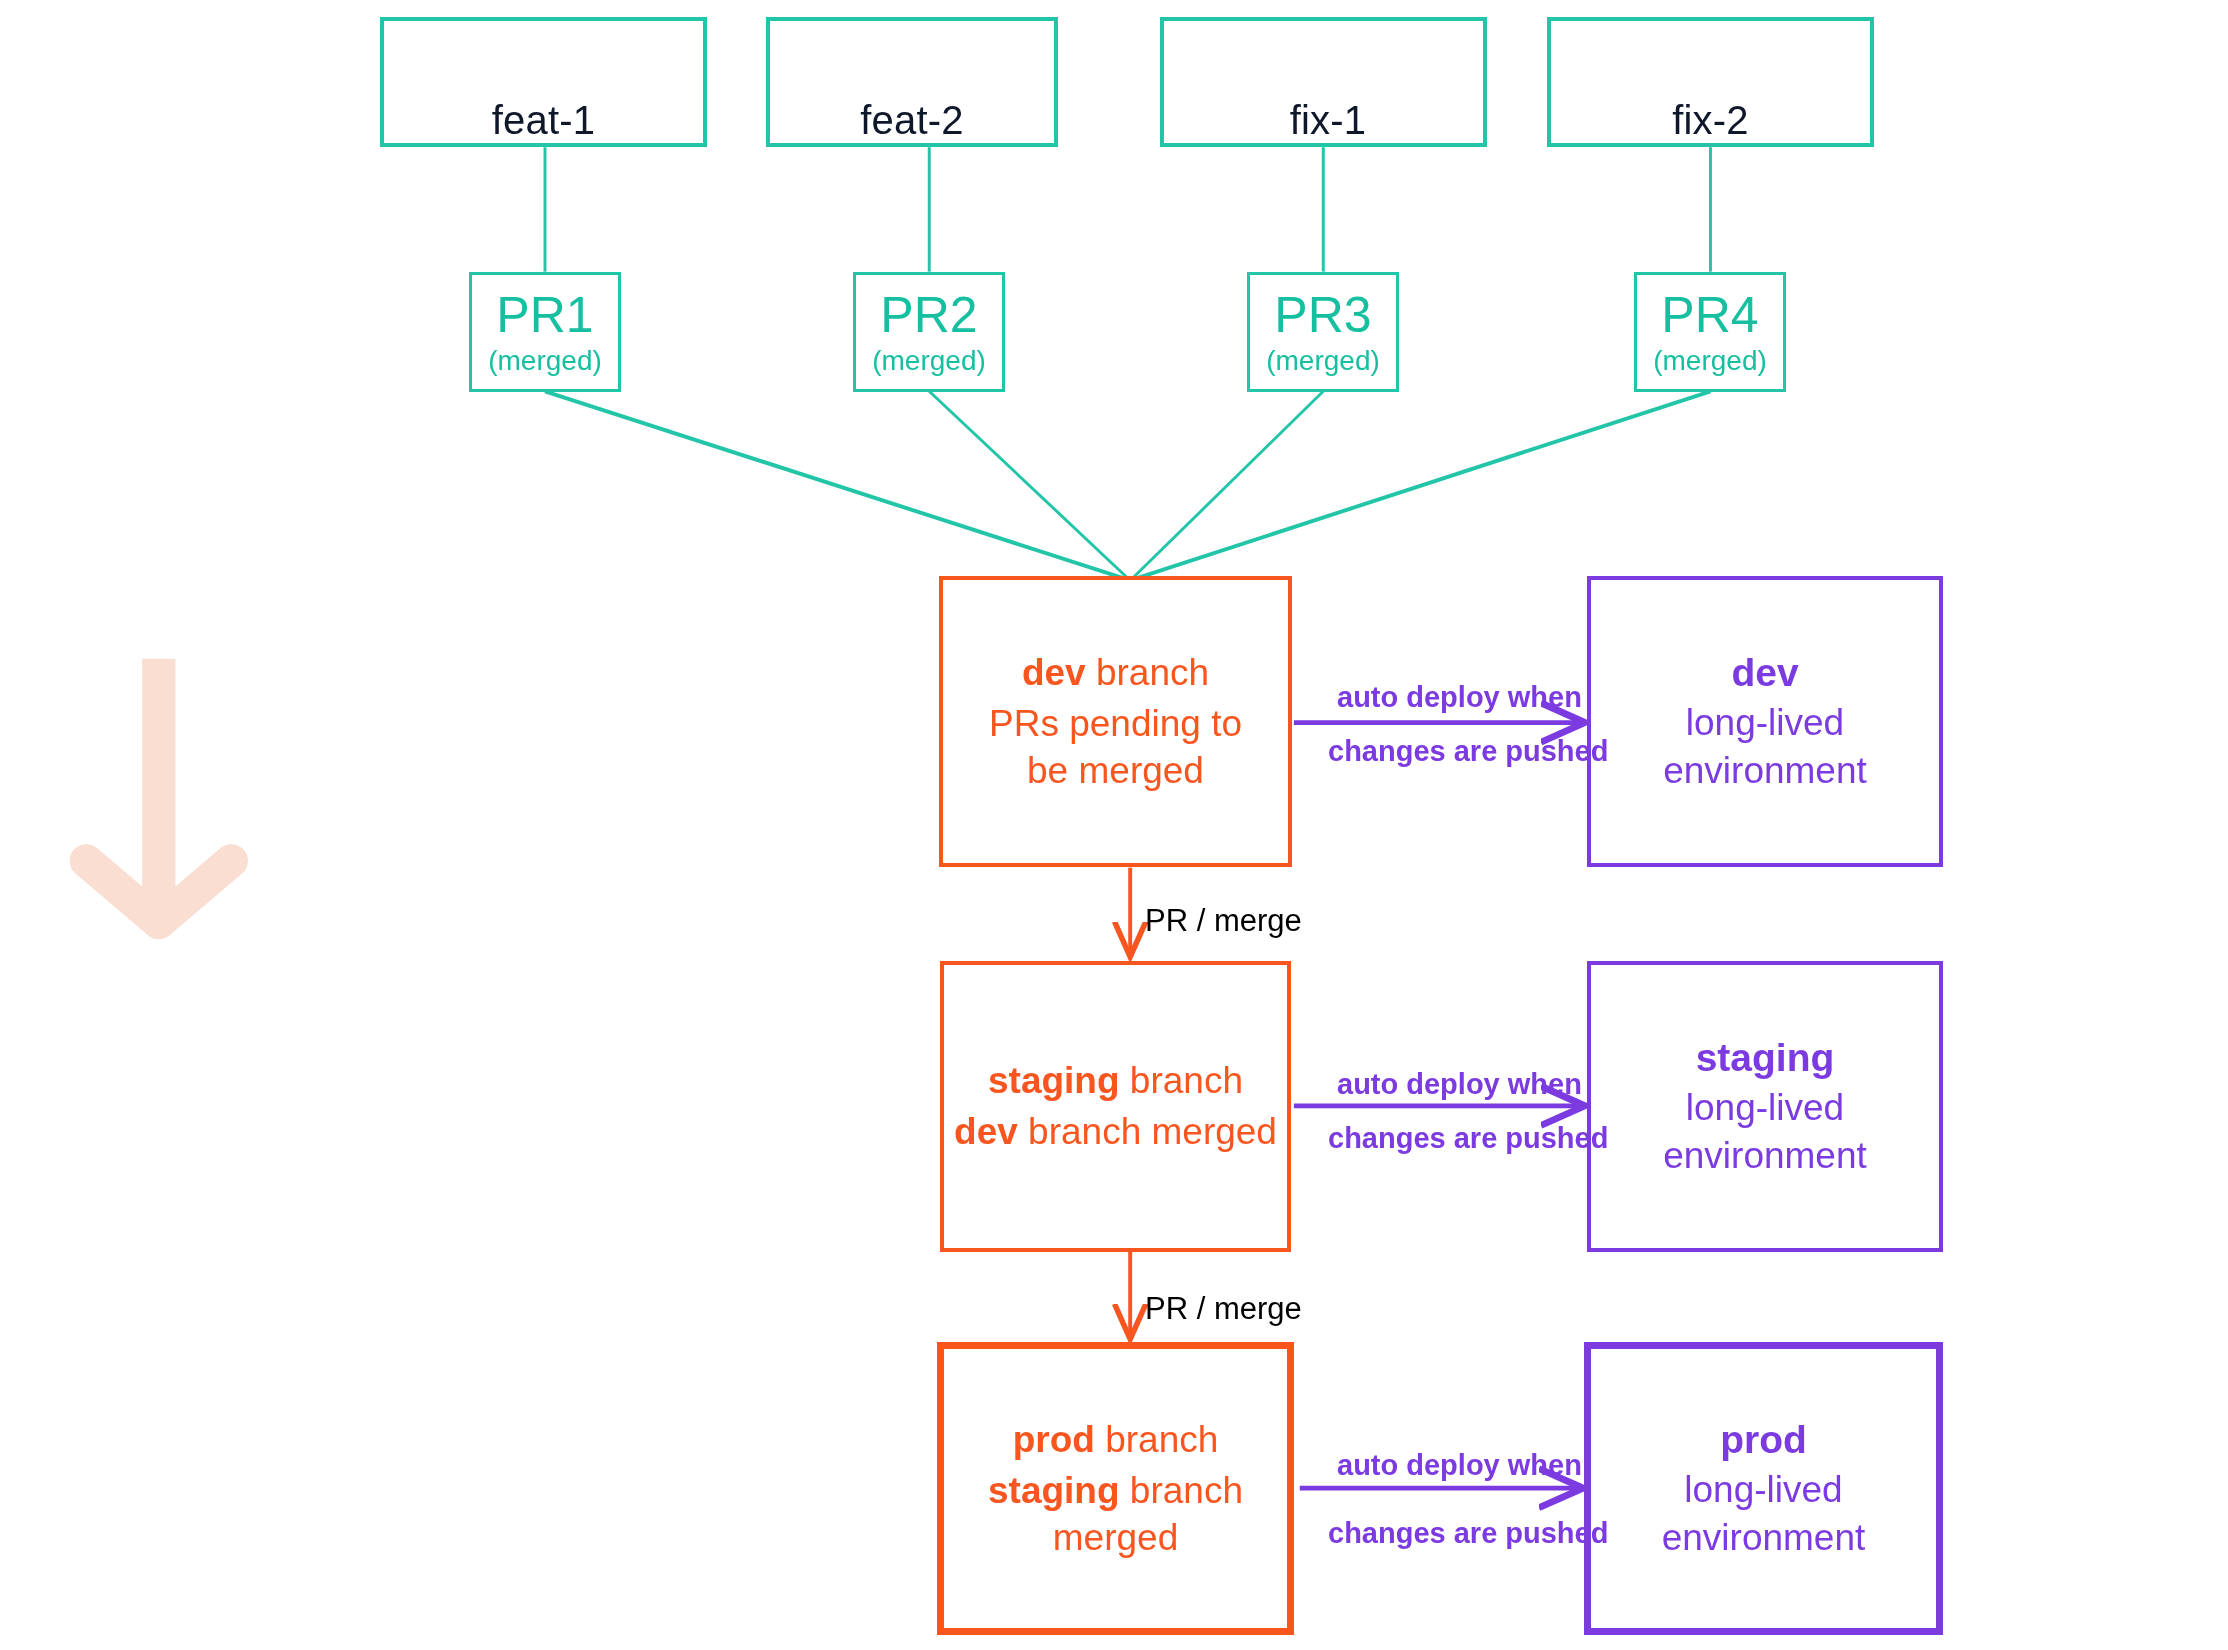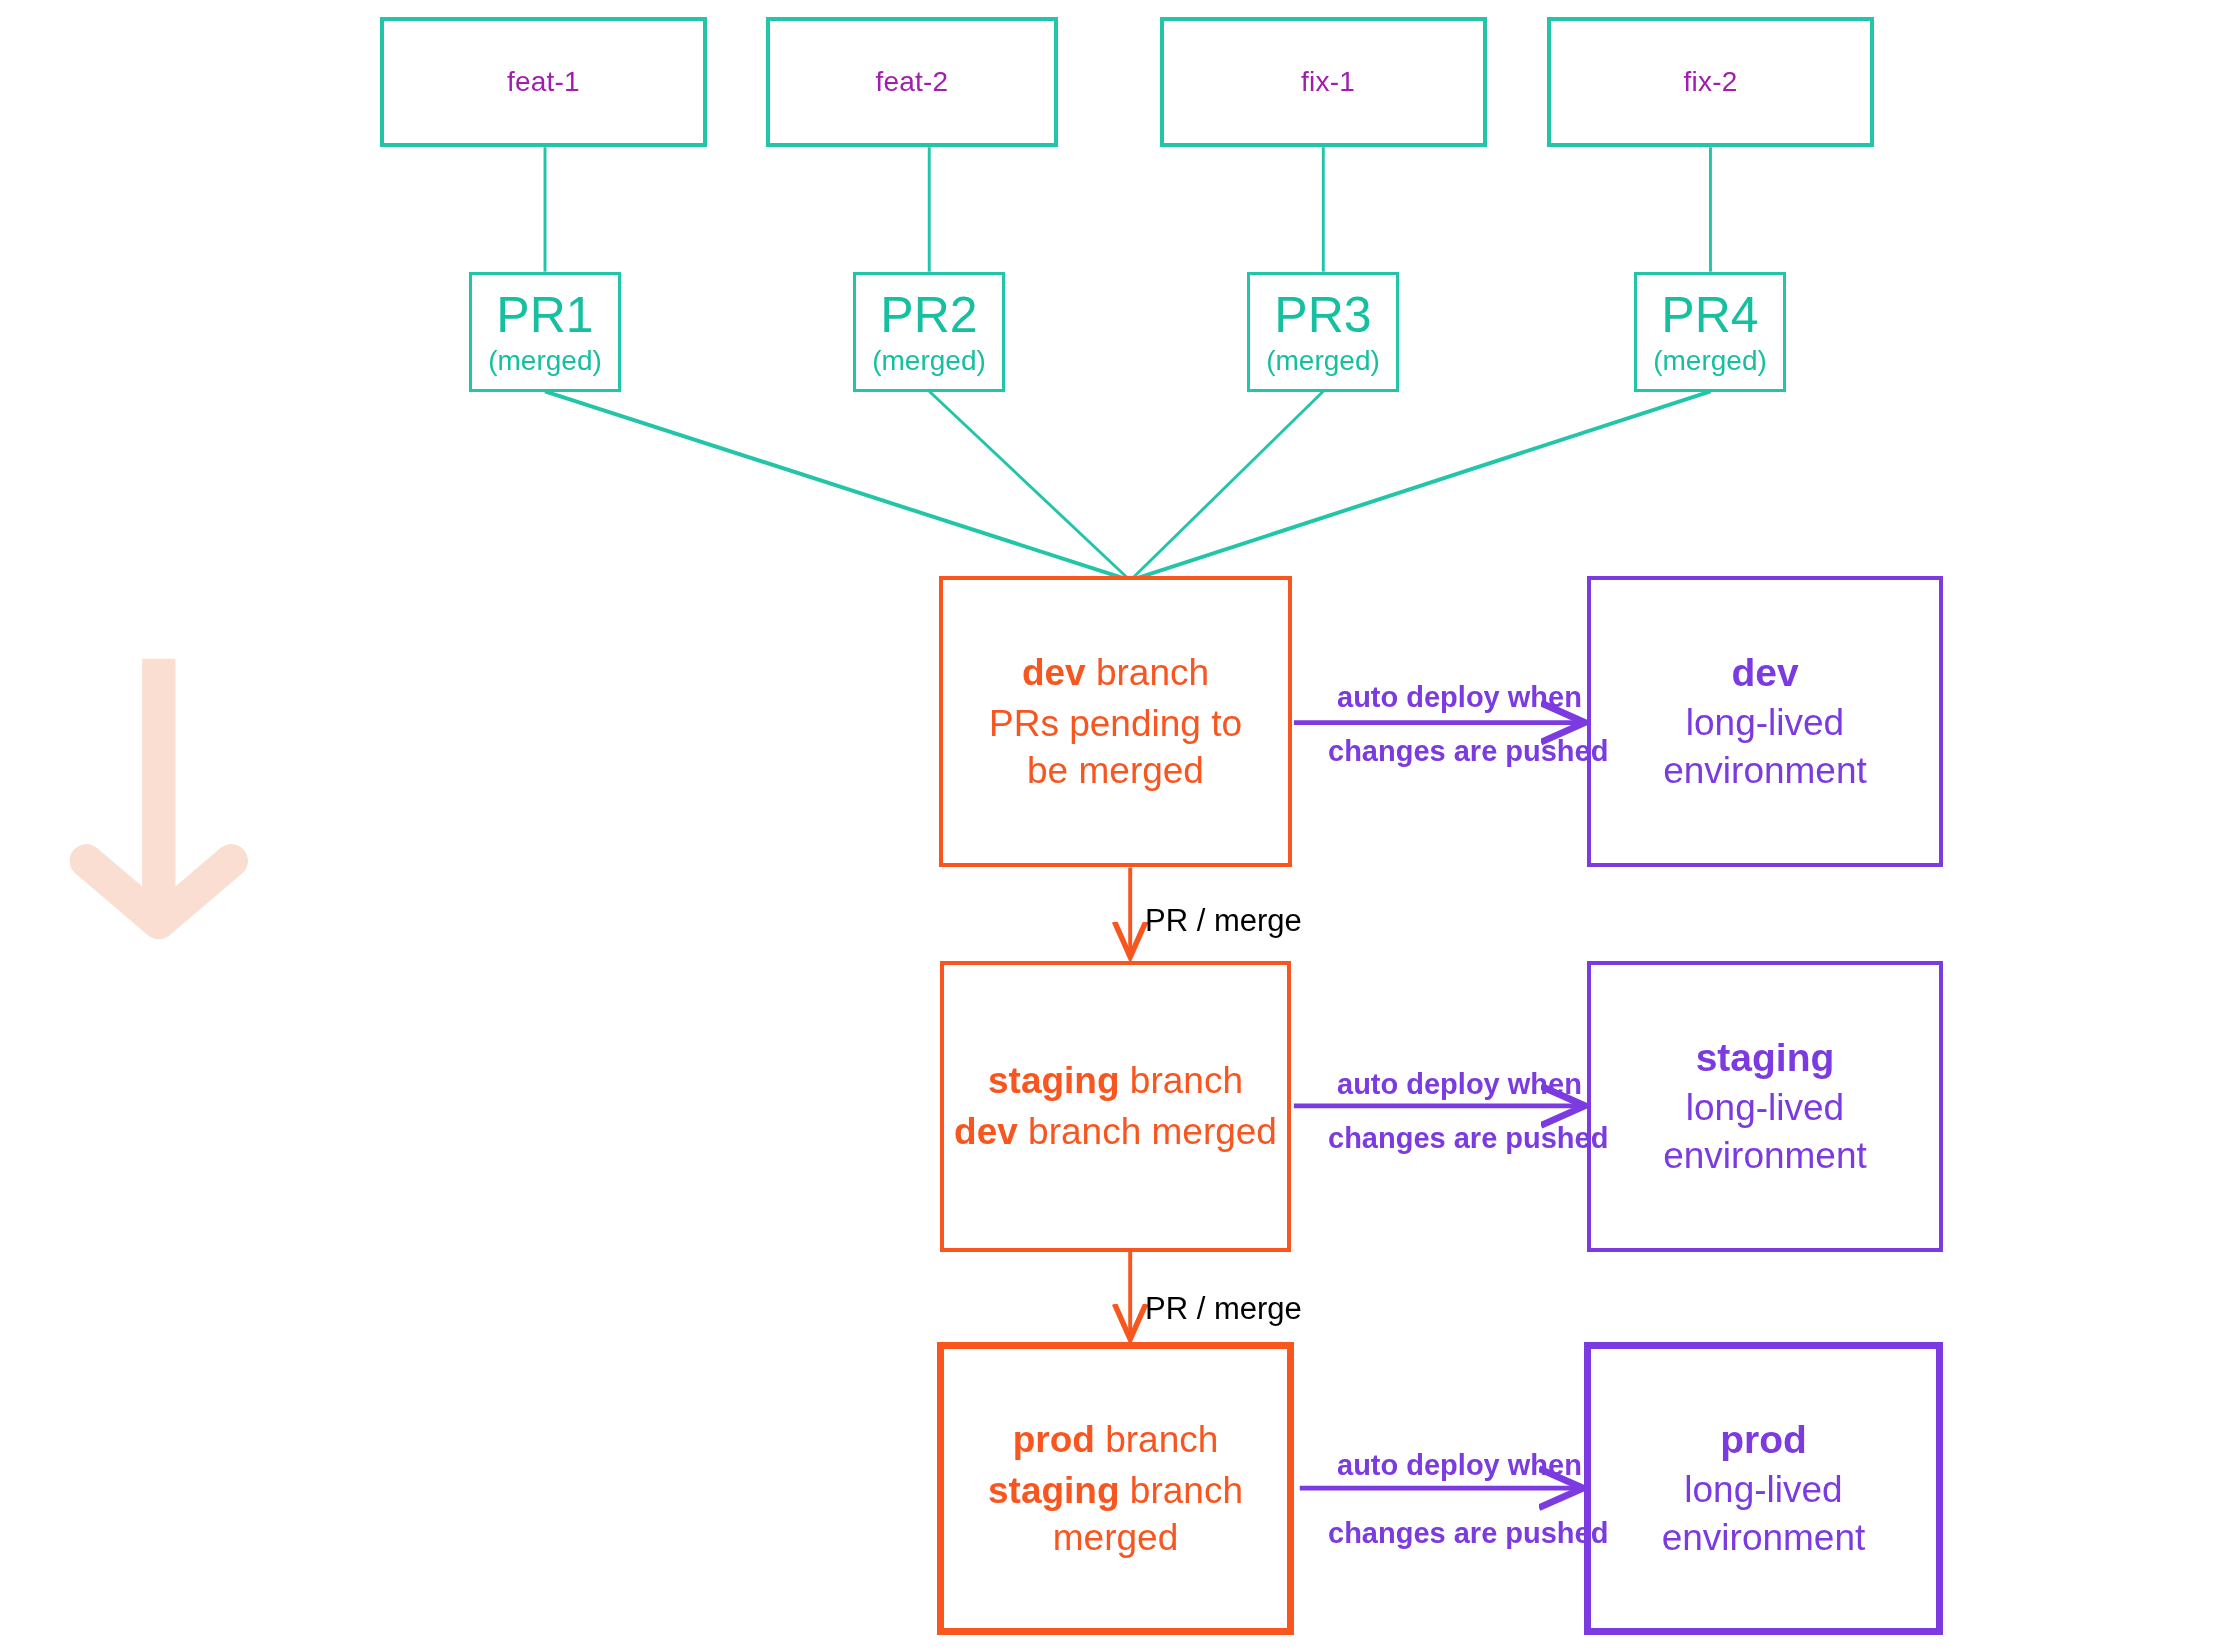--- a/index.html
+++ b/index.html
@@ -32,24 +32,25 @@
     flex-direction: column;
     align-items: center;
     justify-content: center;
     text-align: center;
     background: #ffffff;
   }
 
   
   .feat-box {
     border: 4.9px solid #22C5A8;
-    color: #a21caf;
-    font-size: 28px;
+    color: #0f172a;
+    font-size: 40px;
     font-weight: 400;
     letter-spacing: 0.2px;
+    justify-content: flex-end;
   }
 
   
   .pr-box {
     border: 3.9px solid #22C5A8;
     color: #16BFA0;
     line-height: 1.12;
   }
   .pr-box .pr-title {
     font-size: 50px;

